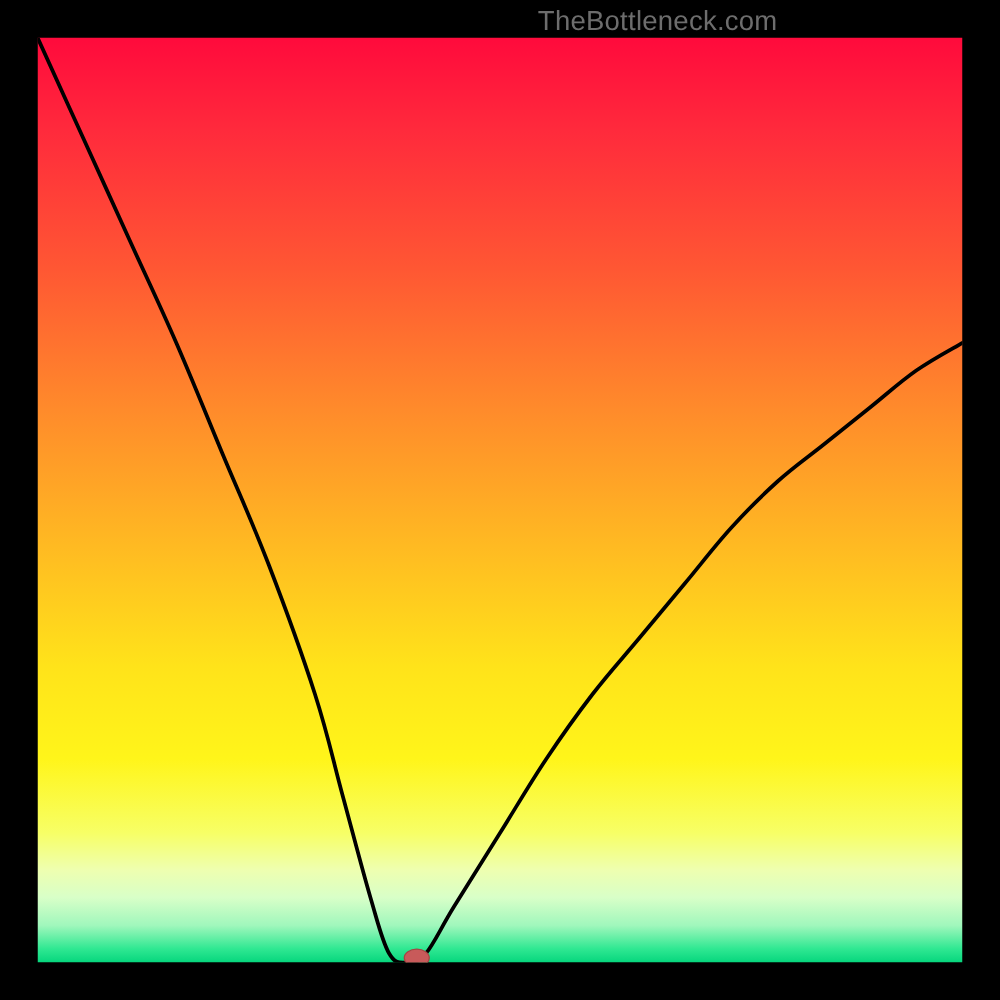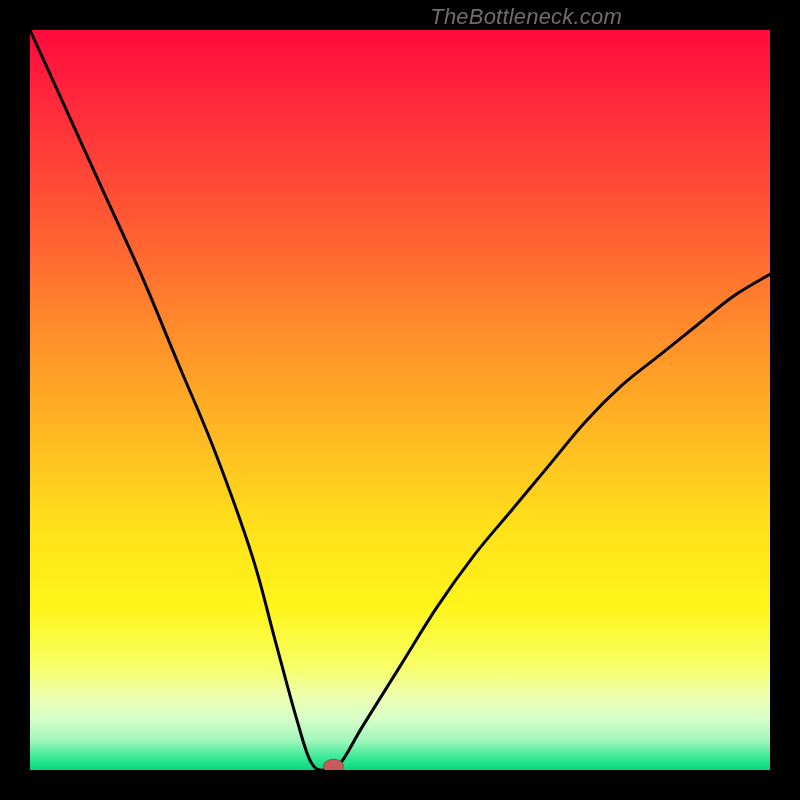--- a/index.html
+++ b/index.html
@@ -8,21 +8,20 @@
     width: 800px;
     height: 800px;
     background: #000;
     overflow: hidden;
   }
   .frame {
     position: relative;
     width: 640px;
     height: 800px;
     background: #000;
-    font-style: italic;
   }
   .watermark {
     position: absolute;
     top: 4px;
     right: 18px;
     font-family: Arial, Helvetica, sans-serif;
     font-size: 22px;
     font-weight: 500;
     color: #6d6d6d;
     letter-spacing: 0.2px;

